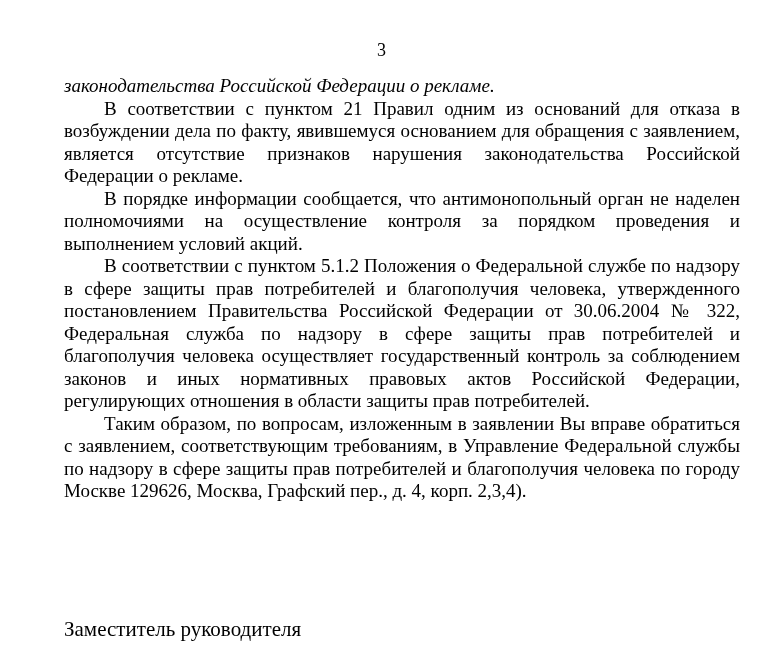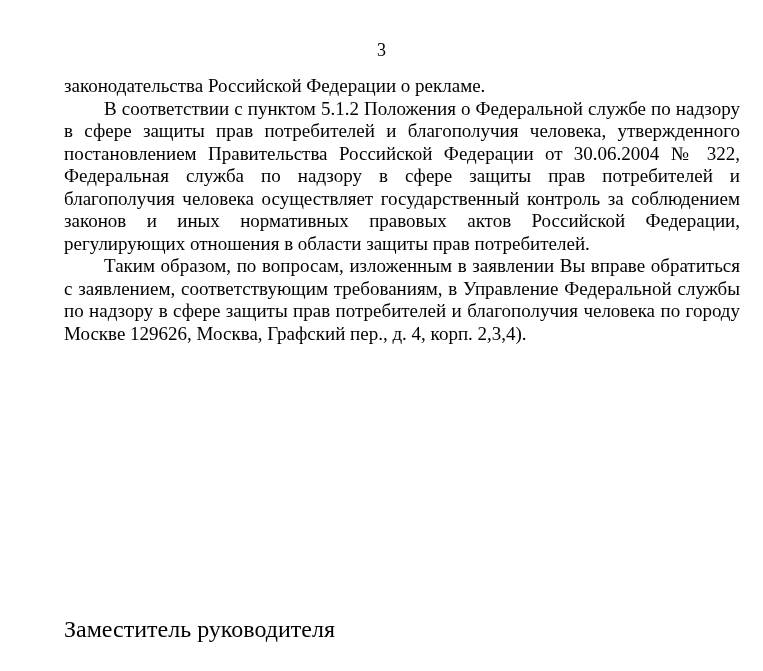--- a/index.html
+++ b/index.html
@@ -38,42 +38,45 @@
     line-height: 22.5px;
     text-align: justify;
   }
   .body-text p {
     margin: 0;
     padding: 0;
     text-indent: 40px;
   }
   .body-text p.no-indent {
     text-indent: 0;
+    font-style: italic;
   }
   .signature-block {
     position: absolute;
     top: 618px;
     left: 64px;
     width: 676px;
     display: flex;
     justify-content: space-between;
     align-items: baseline;
-    font-size: 24px;
+    font-size: 21px;
     line-height: 22.5px;
   }
 </style>
 </head>
 <body>
 
 <div class="page">
 
   <div class="page-number">3</div>
 
   <div class="body-text">
     <p class="no-indent">законодательства Российской Федерации о рекламе.</p>
+    <p>В соответствии с пунктом 21 Правил одним из оснований для отказа в возбуждении дела по факту, явившемуся основанием для обращения с заявлением, является отсутствие признаков нарушения законодательства Российской Федерации о рекламе.</p>
+    <p>В порядке информации сообщается, что антимонопольный орган не наделен полномочиями на осуществление контроля за порядком проведения и выполнением условий акций.</p>
     <p>В соответствии с пунктом 5.1.2 Положения о Федеральной службе по надзору в сфере защиты прав потребителей и благополучия человека, утвержденного постановлением Правительства Российской Федерации от 30.06.2004 № 322, Федеральная служба по надзору в сфере защиты прав потребителей и благополучия человека осуществляет государственный контроль за соблюдением законов и иных нормативных правовых актов Российской Федерации, регулирующих отношения в области защиты прав потребителей.</p>
     <p>Таким образом, по вопросам, изложенным в заявлении Вы вправе обратиться с заявлением, соответствующим требованиям, в Управление Федеральной службы по надзору в сфере защиты прав потребителей и благополучия человека по городу Москве 129626, Москва, Графский пер., д. 4, корп. 2,3,4).</p>
   </div>
 
   <div class="signature-block">
     <span>Заместитель руководителя</span>
   </div>
 
 </div>
 

